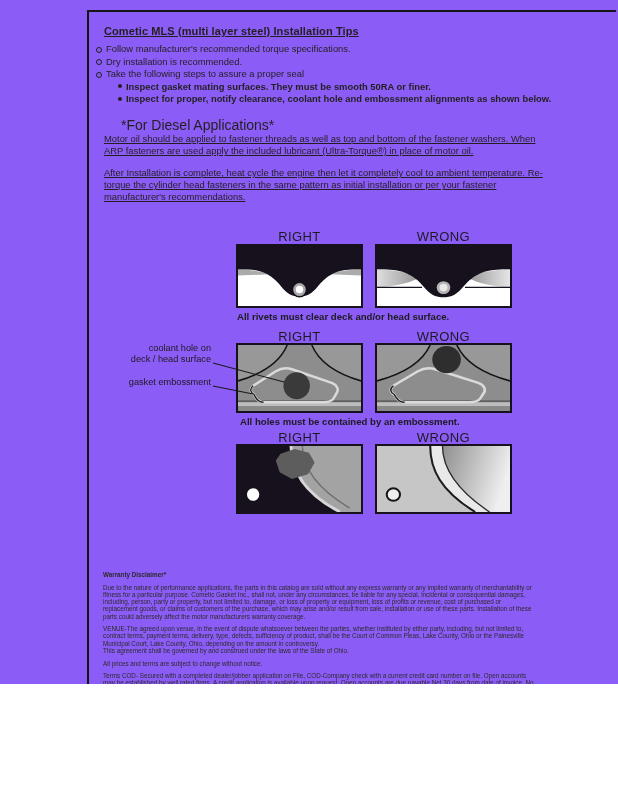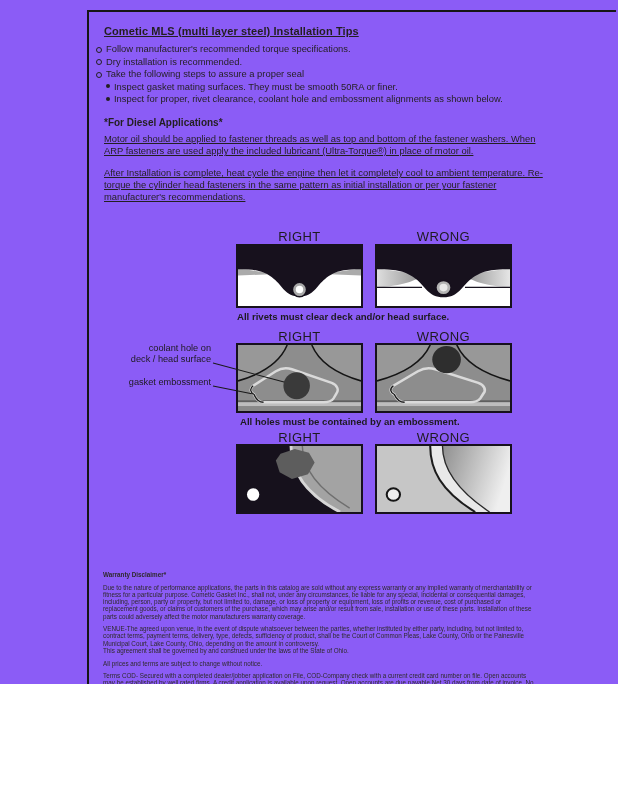--- a/index.html
+++ b/index.html
@@ -9,24 +9,24 @@
   }
   .abs{position:absolute;}
   
   .frame-top{left:87px;top:10px;width:529px;height:2px;background:#161616;}
   .frame-left{left:87px;top:10px;width:2px;height:790px;background:#161616;}
   
   .title{left:104px;top:25px;font-size:11px;font-weight:bold;text-decoration:underline;letter-spacing:.1px;}
   .bullets{left:96px;top:43px;font-size:9.4px;line-height:12.6px;}
   .brow{display:flex;align-items:flex-start;}
   .obullet{flex:0 0 auto;width:4px;height:4px;border:1px solid #231f20;border-radius:50%;margin:3.5px 4px 0 0;}
-  .sub{margin-left:10px;}
+  .sub{margin-left:22px;font-weight:bold;}
   .fbullet{flex:0 0 auto;width:4px;height:4px;background:#231f20;border-radius:50%;margin:3.5px 4px 0 0;}
   
-  .diesel-h{left:104px;top:117px;font-size:10px;font-weight:bold;}
+  .diesel-h{left:121px;top:117px;font-size:14px;font-weight:normal;}
   .para{left:104px;width:452px;font-size:9.4px;line-height:12.2px;text-decoration:underline;}
   .p1{top:133px;}.p2{top:167px;}.p3{top:209px;}
   
   .dlabel{font-size:13px;font-weight:400;text-align:center;letter-spacing:.4px;color:#1d1a1f;}
   .lab-l{left:236px;width:127px;}
   .lab-r{left:375px;width:137px;}
   .box{border:2px solid #17111d;box-sizing:border-box;background:#fff;}
   .box svg{display:block;width:100%;height:100%;}
   .box-l{left:236px;width:127px;}
   .box-r{left:375px;width:137px;}
@@ -66,21 +66,21 @@
     <div class="brow">
       <span class="obullet"></span>
       <span>Take the following steps to assure a proper seal</span>
     </div>
     <div class="brow sub">
       <span class="fbullet"></span>
       <span>Inspect gasket mating surfaces.  They must be smooth 50RA or finer.</span>
     </div>
     <div class="brow sub">
       <span class="fbullet"></span>
-      <span>Inspect for proper, rivet clearance, coolant hole and embossment alignments as shown below.</span>
+      <span>Inspect for proper, notify clearance, coolant hole and embossment alignments as shown below.</span>
     </div>
   </div>
 
   <div class="abs diesel-h">*For Diesel Applications*</div>
   <div class="abs para p1">Motor oil should be applied to fastener threads as well as top and bottom of the fastener washers. When ARP fasteners are used apply the included lubricant (Ultra-Torque®) in place of motor oil.</div>
   <div class="abs para p2">After Installation is complete, heat cycle the engine then let it completely cool to ambient temperature. Re-torque the cylinder head fasteners in the same pattern as initial installation or per your fastener manufacturer's recommendations.</div>
 
   <div class="abs dlabel lab-l r1-lab">RIGHT</div>
   <div class="abs dlabel lab-r r1-lab">WRONG</div>
 

